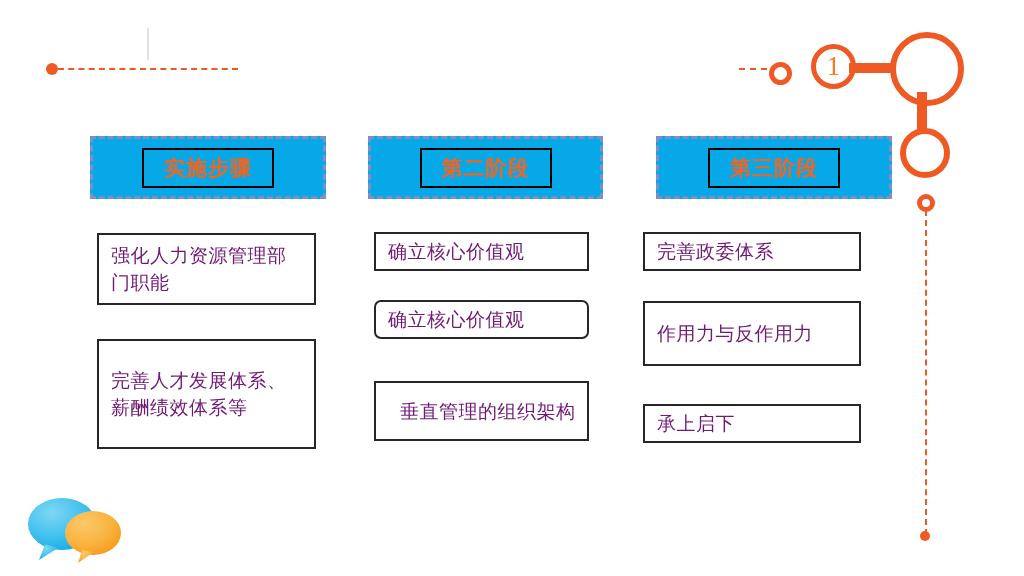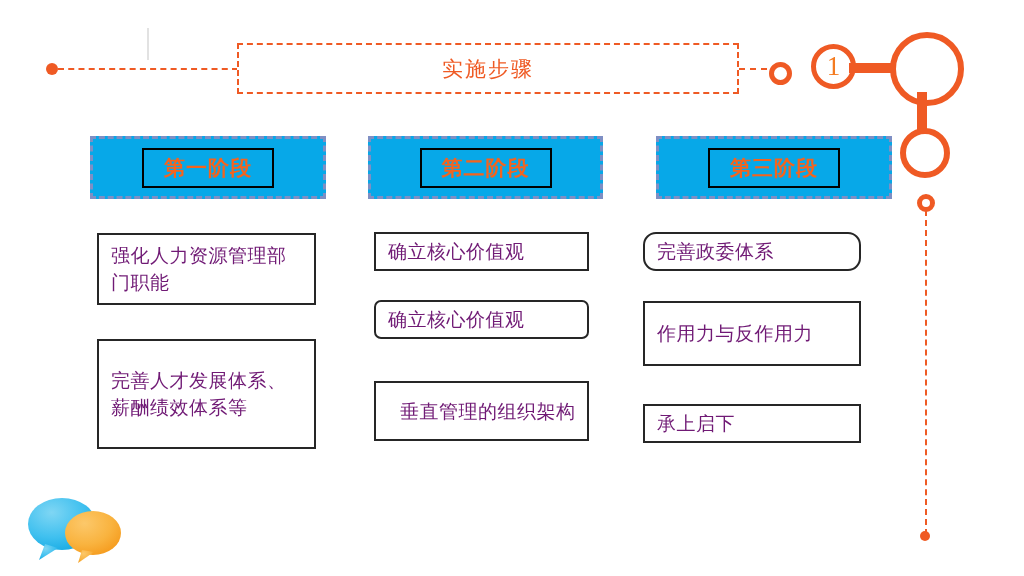--- a/index.html
+++ b/index.html
@@ -223,21 +223,21 @@
   }
 
   
   #c1-b1 { left: 97px; top: 233px; width: 219px; height: 72px; }
   #c1-b2 { left: 97px; top: 339px; width: 219px; height: 110px; }
   
   #c2-b1 { left: 374px; top: 232px; width: 215px; height: 39px; }
   #c2-b2 { left: 374px; top: 300px; width: 215px; height: 39px; border-radius: 7px; }
   #c2-b3 { left: 374px; top: 381px; width: 215px; height: 60px; padding-left: 24px; }
   
-  #c3-b1 { left: 643px; top: 232px; width: 218px; height: 39px; border-radius: 13px; }
+  #c3-b1 { left: 643px; top: 232px; width: 218px; height: 39px; }
   #c3-b2 { left: 643px; top: 301px; width: 218px; height: 65px; }
   #c3-b3 { left: 643px; top: 404px; width: 218px; height: 39px; }
 
   
   .logo {
     position: absolute;
     left: 18px;
     top: 488px;
     width: 120px;
     height: 78px;
@@ -245,40 +245,37 @@
 </style>
 </head>
 <body>
 
 <div id="slide">
 
   <div class="left-dot"></div>
   <div class="left-dash-line"></div>
   <div class="thin-gray-tick"></div>
 
-  <div class="title-box">
-    <div class="title-text">实施步骤</div>
-  </div>
   <div class="title-connector"></div>
   <div class="donut-sm"></div>
 
   <div class="circle-num">
     <span>1</span>
   </div>
   <div class="bar-h"></div>
   <div class="circle-big"></div>
   <div class="bar-v"></div>
   <div class="circle-med"></div>
   <div class="donut-right"></div>
   <div class="right-dash-v"></div>
   <div class="bottom-dot"></div>
 
   <div class="stage-head" id="stage-head-1">
     <div class="inner">
-      <span>第一阶段</span>
+      <span>实施步骤</span>
     </div>
   </div>
   <div class="stage-head" id="stage-head-2">
     <div class="inner">
       <span>第二阶段</span>
     </div>
   </div>
   <div class="stage-head" id="stage-head-3">
     <div class="inner">
       <span>第三阶段</span>

